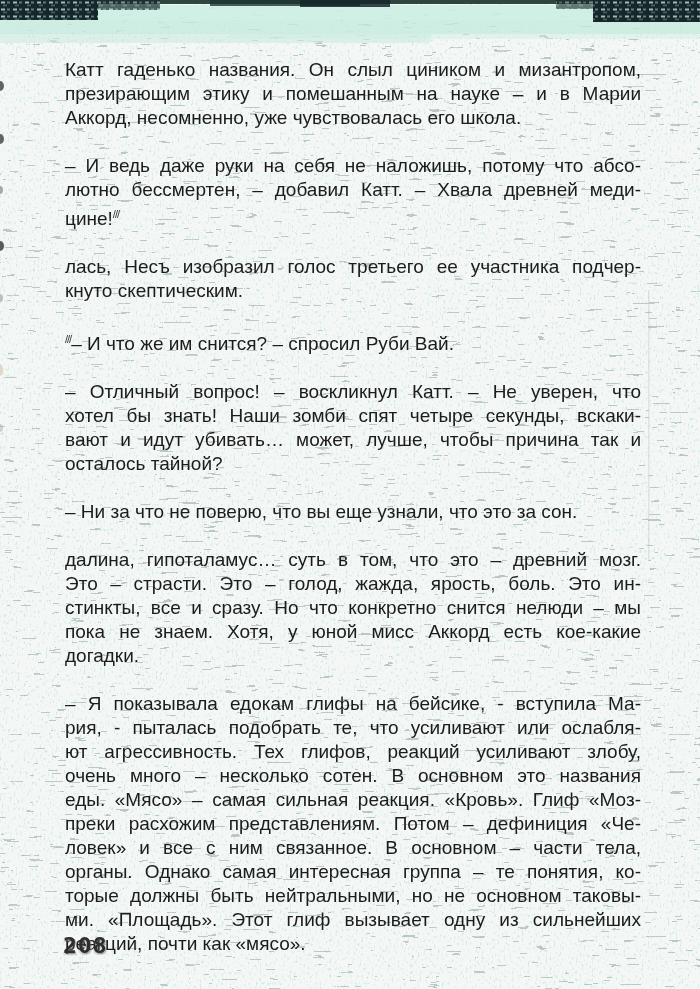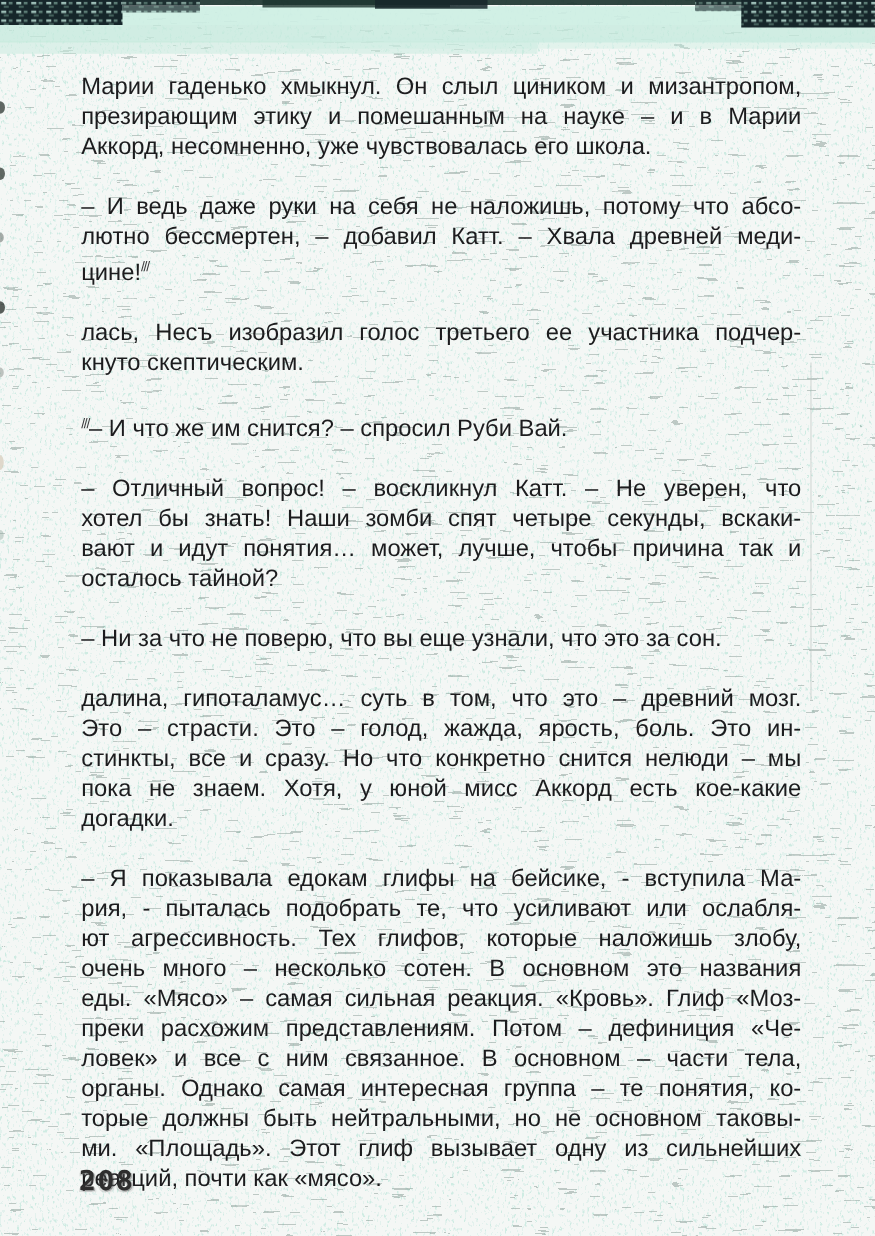--- a/index.html
+++ b/index.html
@@ -103,56 +103,56 @@
     <ellipse cx="0" cy="246" rx="4" ry="5" fill="#2f3733" opacity="0.8"></ellipse>
     <ellipse cx="0" cy="298" rx="3" ry="4" fill="#78807c" opacity="0.45"></ellipse>
     <ellipse cx="0" cy="370" rx="3" ry="6" fill="#c9b9a2" opacity="0.5"></ellipse>
     <ellipse cx="0" cy="428" rx="3" ry="4" fill="#8ba59c" opacity="0.4"></ellipse>
 
     <rect x="648" y="290" width="1.5" height="270" fill="#b9c4c0" opacity="0.35"></rect>
   </svg>
 
   <main class="text-block">
       <div class="para">
-        <div class="line">Марии гаденько хмыкнул. Он слыл циником и мизантропом,</div>
+        <div class="line">Катт гаденько названия. Он слыл циником и мизантропом,</div>
         <div class="line">презирающим этику и помешанным на науке – и в Марии</div>
         <div class="line last">Аккорд, несомненно, уже чувствовалась его школа.</div>
       </div>
       <div class="para">
         <div class="line">– И ведь даже руки на себя не наложишь, потому что абсо-</div>
         <div class="line">лютно бессмертен, – добавил Катт. – Хвала древней меди-</div>
         <div class="line last">цине!<sup class="marks">///</sup></div>
       </div>
       <div class="para">
         <div class="line">лась, Несъ изобразил голос третьего ее участника подчер-</div>
         <div class="line last">кнуто скептическим.</div>
       </div>
       <div class="para">
         <div class="line last"><sup class="marks">///</sup>– И что же им снится? – спросил Руби Вай.</div>
       </div>
       <div class="para">
         <div class="line">– Отличный вопрос! – воскликнул Катт. – Не уверен, что</div>
         <div class="line">хотел бы знать! Наши зомби спят четыре секунды, вскаки-</div>
-        <div class="line">вают и идут понятия… может, лучше, чтобы причина так и</div>
+        <div class="line">вают и идут убивать… может, лучше, чтобы причина так и</div>
         <div class="line last">осталось тайной?</div>
       </div>
       <div class="para">
         <div class="line last">– Ни за что не поверю, что вы еще узнали, что это за сон.</div>
       </div>
       <div class="para">
         <div class="line">далина, гипоталамус… суть в том, что это – древний мозг.</div>
         <div class="line">Это – страсти. Это – голод, жажда, ярость, боль. Это ин-</div>
         <div class="line">стинкты, все и сразу. Но что конкретно снится нелюди – мы</div>
         <div class="line">пока не знаем. Хотя, у юной мисс Аккорд есть кое-какие</div>
         <div class="line last">догадки.</div>
       </div>
       <div class="para">
         <div class="line">– Я показывала едокам глифы на бейсике, - вступила Ма-</div>
         <div class="line">рия, - пыталась подобрать те, что усиливают или ослабля-</div>
-        <div class="line">ют агрессивность. Тех глифов, которые наложишь злобу,</div>
+        <div class="line">ют агрессивность. Тех глифов, реакций усиливают злобу,</div>
         <div class="line">очень много – несколько сотен. В основном это названия</div>
         <div class="line">еды. «Мясо» – самая сильная реакция. «Кровь». Глиф «Моз-</div>
         <div class="line">преки расхожим представлениям. Потом – дефиниция «Че-</div>
         <div class="line">ловек» и все с ним связанное. В основном – части тела,</div>
         <div class="line">органы. Однако самая интересная группа – те понятия, ко-</div>
         <div class="line">торые должны быть нейтральными, но не основном таковы-</div>
         <div class="line">ми. «Площадь». Этот глиф вызывает одну из сильнейших</div>
         <div class="line last">реакций, почти как «мясо».</div>
       </div>
     </main>

